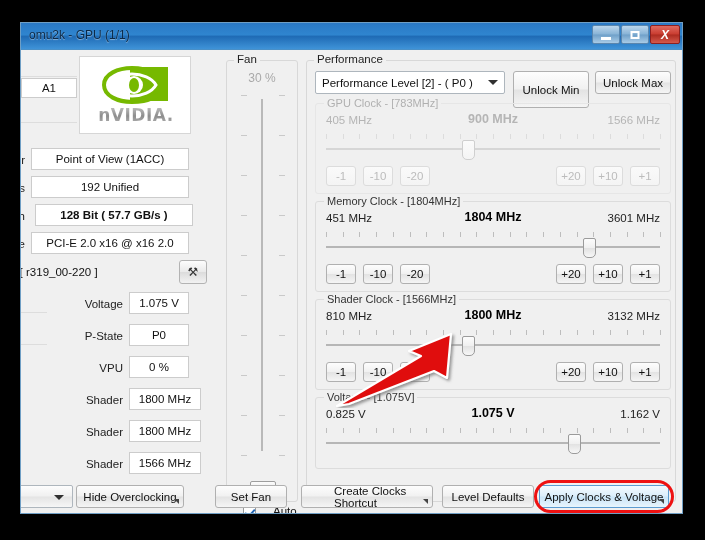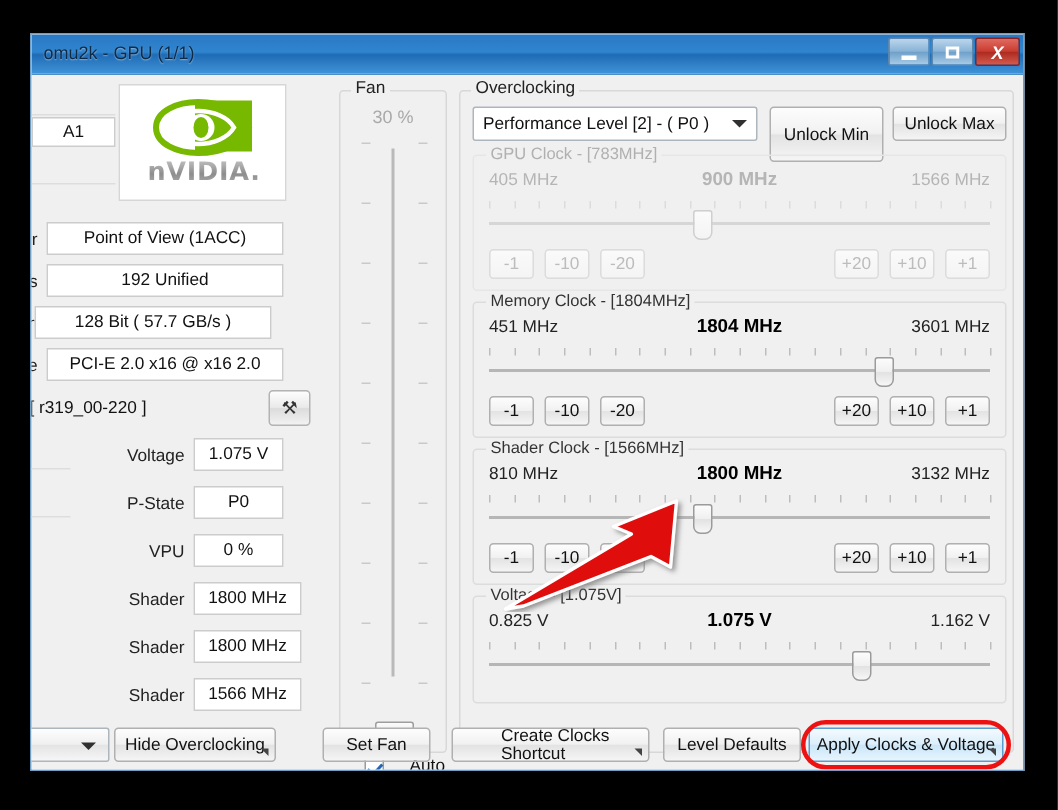--- a/index.html
+++ b/index.html
@@ -198,21 +198,21 @@
           <div id="logo-word">nVIDIA.</div>
         </div>
 
         <div class="ilabel" style="left:22px;top:100px;width:20px;">r</div>
         <div class="ibox" style="left:48px;top:94px;width:158px;height:22px;">Point of View (1ACC)</div>
 
         <div class="ilabel" style="left:22px;top:128px;width:20px;">s</div>
         <div class="ibox" style="left:48px;top:122px;width:158px;height:22px;">192 Unified</div>
 
         <div class="ilabel" style="left:22px;top:156px;width:20px;">h</div>
-        <div class="ibox" style="left:40px;top:150px;width:158px;height:22px;">128 Bit ( 57.7 GB/s )</div>
+        <div class="ibox" style="left:52px;top:150px;width:158px;height:22px;font-weight:bold;">128 Bit ( 57.7 GB/s )</div>
 
         <div class="ilabel" style="left:22px;top:184px;width:20px;">e</div>
         <div class="ibox" style="left:48px;top:178px;width:158px;height:22px;">PCI-E 2.0 x16 @ x16 2.0</div>
 
         <div style="position:absolute;left:20px;top:212px;font-size:11.5px;color:#111;white-space:nowrap;">_ - [ r319_00-220 ]</div>
         <div id="wrench" style="top:206px;">⚒</div>
 
         <div class="ilabel" style="left:80px;top:244px;width:60px;">Voltage</div>
         <div class="ibox" style="left:146px;top:238px;width:60px;height:22px;">1.075 V</div>
         <div style="position:absolute;left:14px;top:258px;width:50px;border-bottom:1px solid #ddd;"></div>
@@ -262,21 +262,21 @@
           </div>
         <div id="fan-track"></div>
         <div id="fan-thumb"></div>
         <div id="fan-auto">
           <span class="cb"></span>
           <span>Auto</span>
         </div>
       </div>
 
       <div class="gb" id="oc">
-        <div class="cap">Overclocking</div>
+        <div class="cap">Performance</div>
 
         <div id="perflevel">
           <span>Performance Level [2] - ( P0 )</span>
           <span id="perf-arrow"></span>
         </div>
         <div class="btn" id="unlock-min">Unlock Min</div>
         <div class="btn" id="unlock-max">Unlock Max</div>
 
         <div class="slidergroup dim" id="grp-gpu">
           <div class="cap">GPU Clock - [783MHz]</div>

